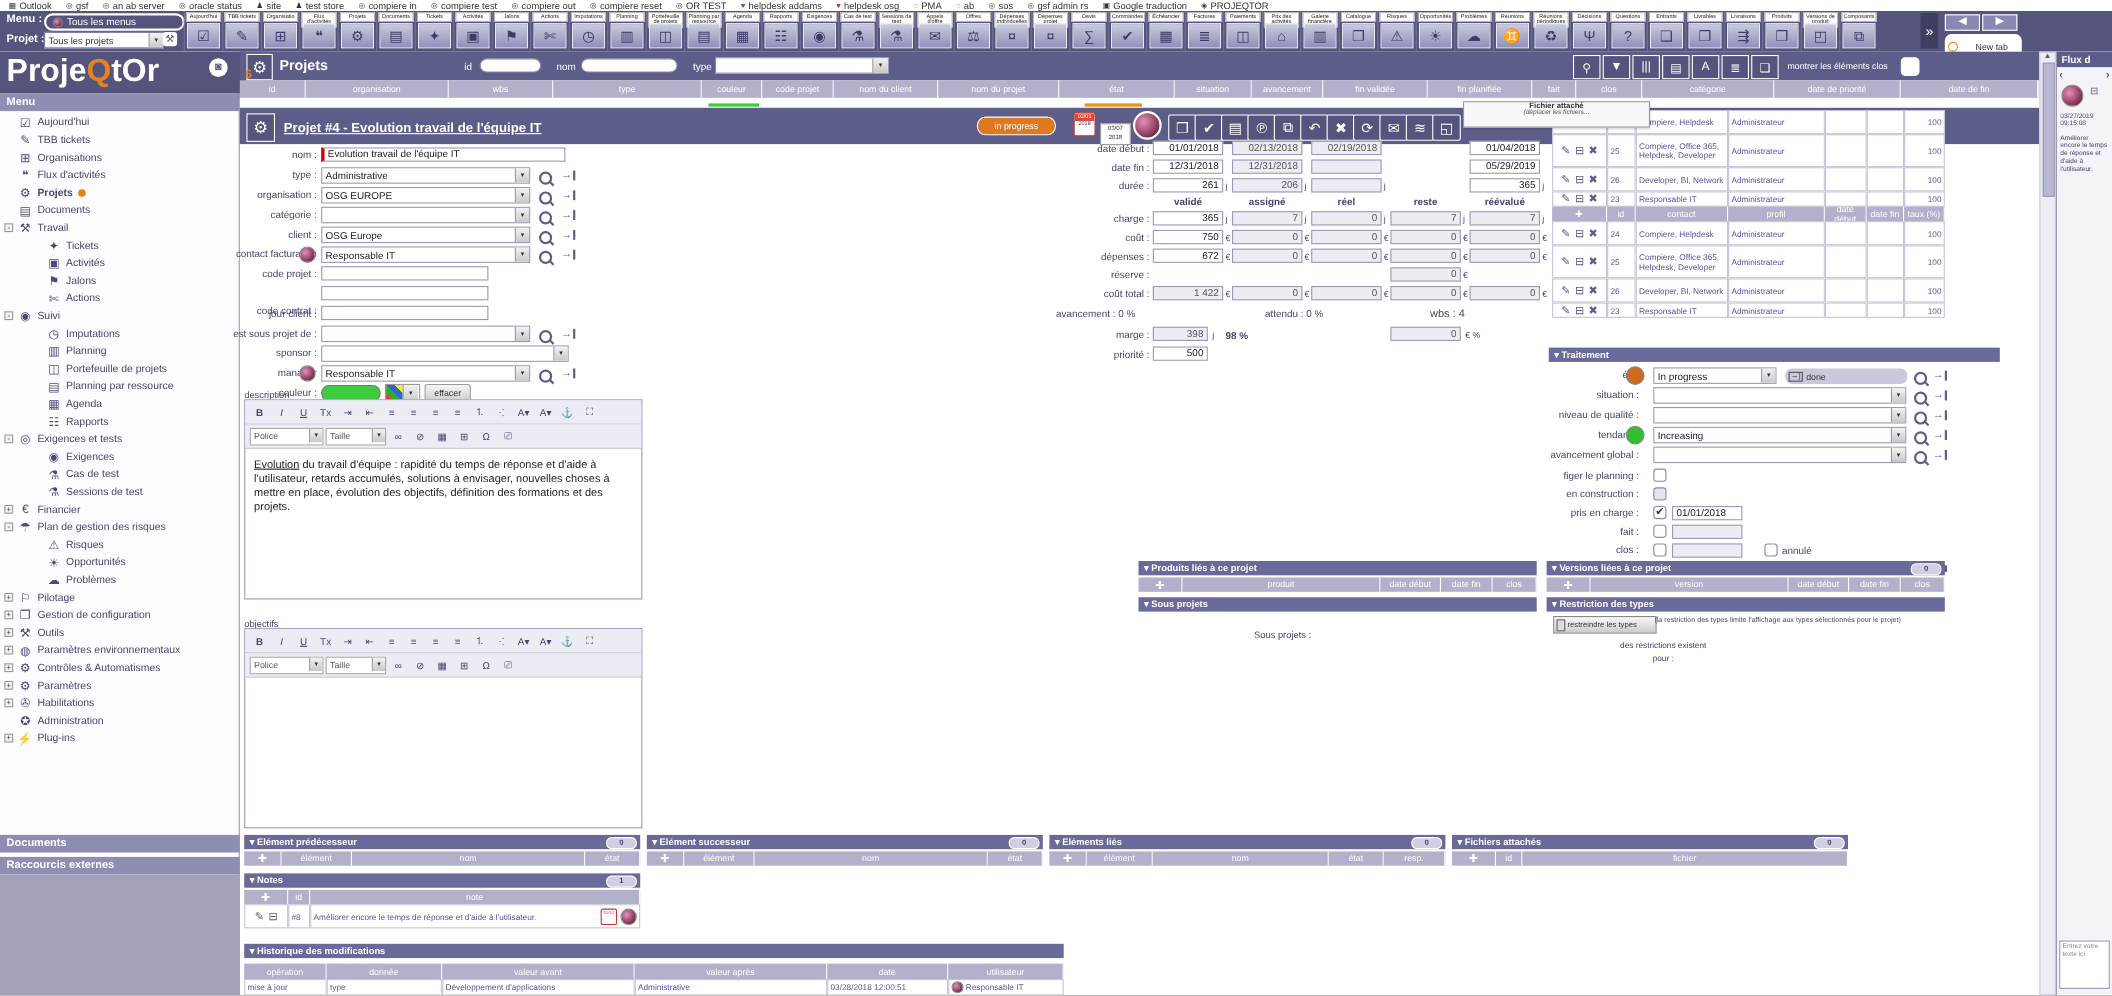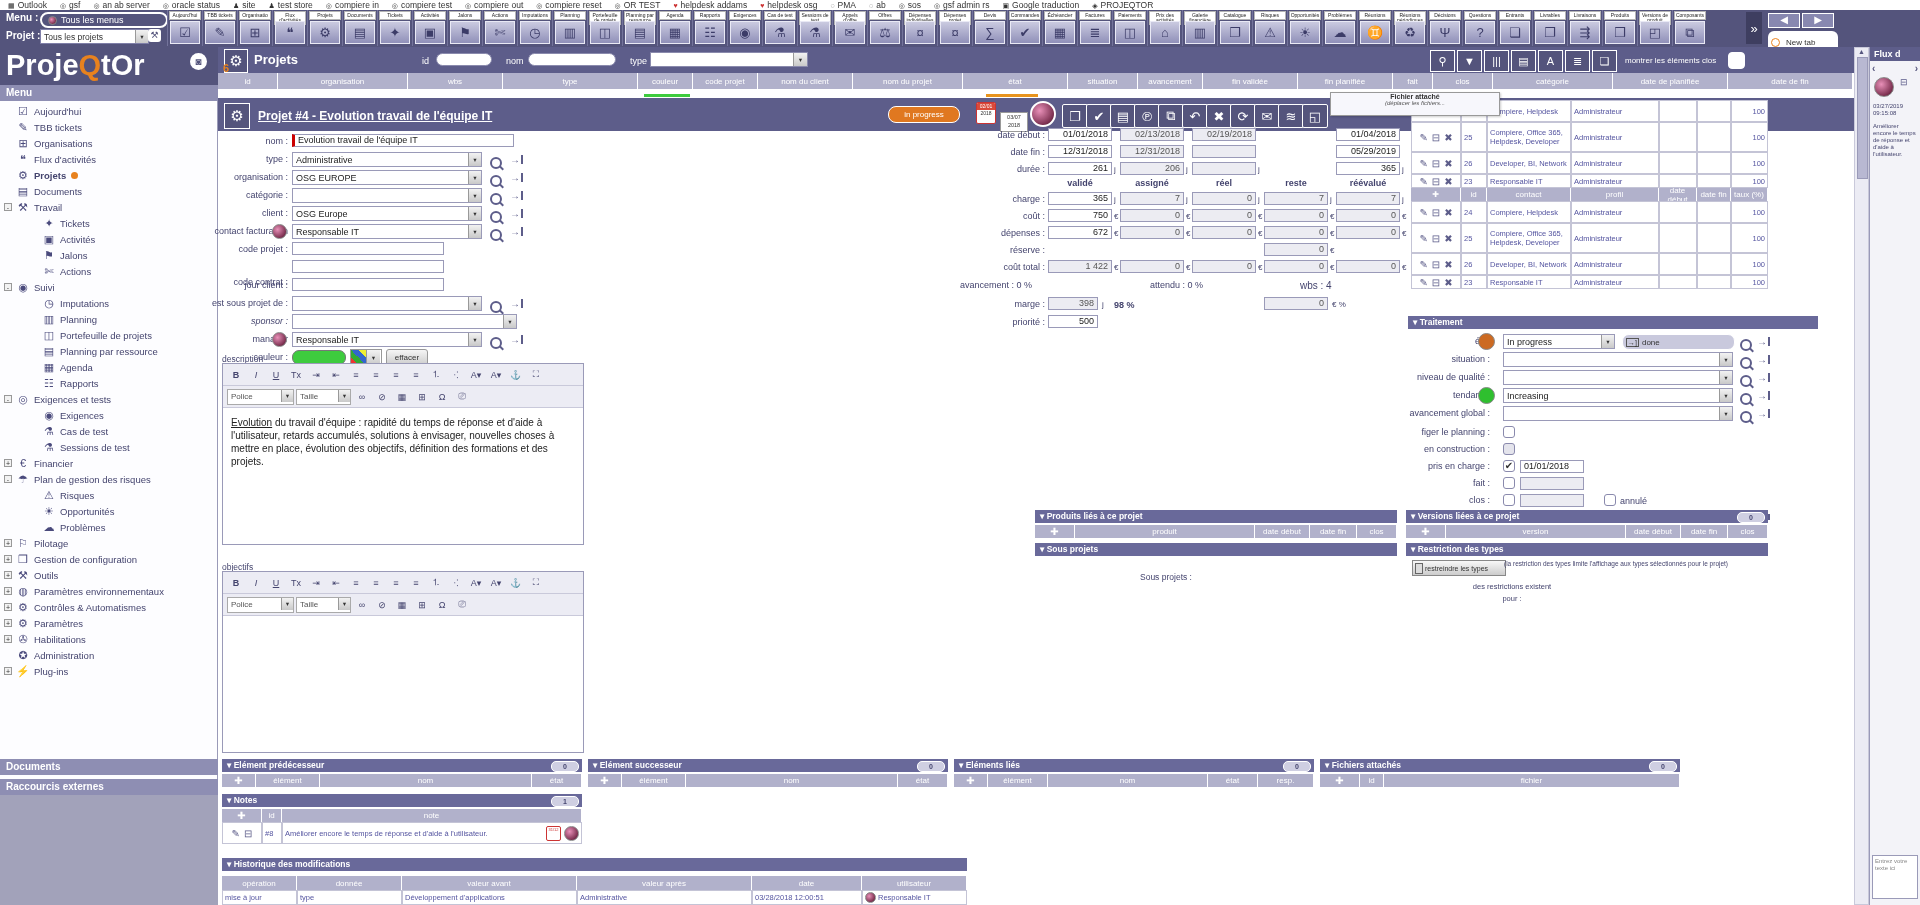--- a/index.html
+++ b/index.html
@@ -355,21 +355,21 @@
           <div class="gl">◰</div>
         </div>
         <div class="topicon" style="left: 1672px;">
           <div class="cap">Composants</div>
           <div class="gl">⧉</div>
         </div>
       </div>
     <div class="abs" style="left:1746px;top:2px;width:16px;height:32px;background:#3e3e60;color:#fff;font-size:13px;display:flex;align-items:center;justify-content:center;">»</div>
     <div class="abs" style="left:1768px;top:3px;width:30px;height:13px;background:#8888b0;border:1px solid #fff;color:#fff;text-align:center;font-size:10px;line-height:12px;">◀</div>
     <div class="abs" style="left:1802px;top:3px;width:30px;height:13px;background:#8888b0;border:1px solid #fff;color:#fff;text-align:center;font-size:10px;line-height:12px;">▶</div>
-    <div class="abs" style="left:1768px;top:21px;width:64px;height:12px;background:#fff;border-radius:6px;font-size:8px;color:#333;display:flex;align-items:center;gap:6px;padding:5px 3px;">
+    <div class="abs" style="left:1768px;top:21px;width:64px;height:12px;background:#fff;border-radius:6px;font-size:8px;color:#333;display:flex;align-items:center;gap:16px;padding:5px 3px;">
       <span style="width:7px;height:7px;border:1px solid #e8821e;border-radius:50%;display:inline-block;"></span>
       <span>New tab</span>
     </div>
   </div>
 
   <div id="sidebar">
     <div id="logo"><span>Proje</span><span class="q">Q</span><span>tOr</span></div>
     <div class="abs" style="left:190px;top:6px;width:17px;height:17px;background:#fff;border-radius:50%;color:#54547c;font-size:10px;text-align:center;line-height:17px;">◙</div>
     <div class="sbar" style="top:38px;"><span>Menu</span></div>
     <div id="tree">
@@ -590,21 +590,21 @@
       <div class="th" style="position: absolute; left: 758px; top: 73px; width: 95px; height: 16px;">nom du client</div>
       <div class="th" style="position: absolute; left: 853px; top: 73px; width: 110px; height: 16px;">nom du projet</div>
       <div class="th" style="position: absolute; left: 963px; top: 73px; width: 105px; height: 16px;">état</div>
       <div class="th" style="position: absolute; left: 1068px; top: 73px; width: 70px; height: 16px;">situation</div>
       <div class="th" style="position: absolute; left: 1138px; top: 73px; width: 65px; height: 16px;">avancement</div>
       <div class="th" style="position: absolute; left: 1203px; top: 73px; width: 95px; height: 16px;">fin validée</div>
       <div class="th" style="position: absolute; left: 1298px; top: 73px; width: 95px; height: 16px;">fin planifiée</div>
       <div class="th" style="position: absolute; left: 1393px; top: 73px; width: 40px; height: 16px;">fait</div>
       <div class="th" style="position: absolute; left: 1433px; top: 73px; width: 60px; height: 16px;">clos</div>
       <div class="th" style="position: absolute; left: 1493px; top: 73px; width: 120px; height: 16px;">catégorie</div>
-      <div class="th" style="position: absolute; left: 1613px; top: 73px; width: 115px; height: 16px;">date de planifiée</div>
+      <div class="th" style="position: absolute; left: 1613px; top: 73px; width: 115px; height: 16px;">date de priorité</div>
       <div class="th" style="position: absolute; left: 1728px; top: 73px; width: 125px; height: 16px;">date de fin</div>
       <div style="position: absolute; left: 218px; top: 89px; width: 1636px; height: 9px; background: rgb(255, 255, 255); border-bottom: 2px solid rgb(93, 93, 138);"></div>
       <div style="position: absolute; left: 644px; top: 94px; width: 46px; height: 3px; background: rgb(62, 203, 62);"></div>
       <div style="position: absolute; left: 986px; top: 94px; width: 52px; height: 3px; background: rgb(232, 148, 30);"></div>
       <div class="band" style="position: absolute; left: 218px; top: 100px; width: 1636px; height: 31px;"></div>
       <div class="gearbox" style="position: absolute; left: 224px; top: 103px; width: 24px; height: 24px;">⚙</div>
       <div style="position: absolute; left: 258px; top: 109px; color: rgb(255, 255, 255); font-weight: bold; font-size: 12px; text-decoration: underline;">Projet  #4 - Evolution travail de l'équipe IT</div>
       <div style="position: absolute; left: 888px; top: 106px; width: 70px; height: 15px; background: rgb(224, 120, 32); border: 1px solid rgb(255, 255, 255); border-radius: 8px; color: rgb(255, 255, 255); font-size: 8px; display: flex; align-items: center; justify-content: center;">in progress</div>
       <div style="position: absolute; left: 976px; top: 102px; width: 18px; height: 20px; background: rgb(255, 255, 255); border: 1px solid rgb(204, 51, 51); border-radius: 2px; overflow: hidden;">
         <div style="background:#d94a3a;color:#fff;font-size:5px;text-align:center;line-height:7px;">02/01</div>
@@ -671,21 +671,21 @@
       <div class="finput" style="position: absolute; left: 292px; top: 260px; width: 152px;"></div>
       <div class="flab" style="position: absolute; left: 120px; top: 280px; width: 168px;">jour client :</div>
       <div class="finput" style="position: absolute; left: 292px; top: 278px; width: 152px;"></div>
       <div class="flab" style="position: absolute; left: 120px; top: 298px; width: 168px;">est sous projet de :</div>
       <div class="fsel" style="position: absolute; left: 292px; top: 296px; width: 190px;">
         <span></span>
         <span class="car">▼</span>
       </div>
       <div style="position: absolute; left: 490px; top: 299px; width: 8px; height: 8px;"><span class="mag"></span></div>
       <div class="jmp abs" style="position: absolute; left: 510px; top: 299px;">→</div>
-      <div class="flab" style="position: absolute; left: 120px; top: 316px; width: 168px; font-style: italic;">sponsor :</div>
+      <div class="flab" style="position: absolute; left: 120px; top: 316px; width: 168px;">sponsor :</div>
       <div class="fsel" style="position: absolute; left: 292px; top: 314px; width: 225px;">
         <span></span>
         <span class="car">▼</span>
       </div>
       <div class="flab" style="position: absolute; left: 120px; top: 334px; width: 168px;">manager</div>
       <div class="avatar" style="position: absolute; left: 272px; top: 332px; width: 15px; height: 15px;"></div>
       <div class="fsel" style="position: absolute; left: 292px; top: 332px; width: 190px;">
         <span>Responsable IT</span>
         <span class="car">▼</span>
       </div>

